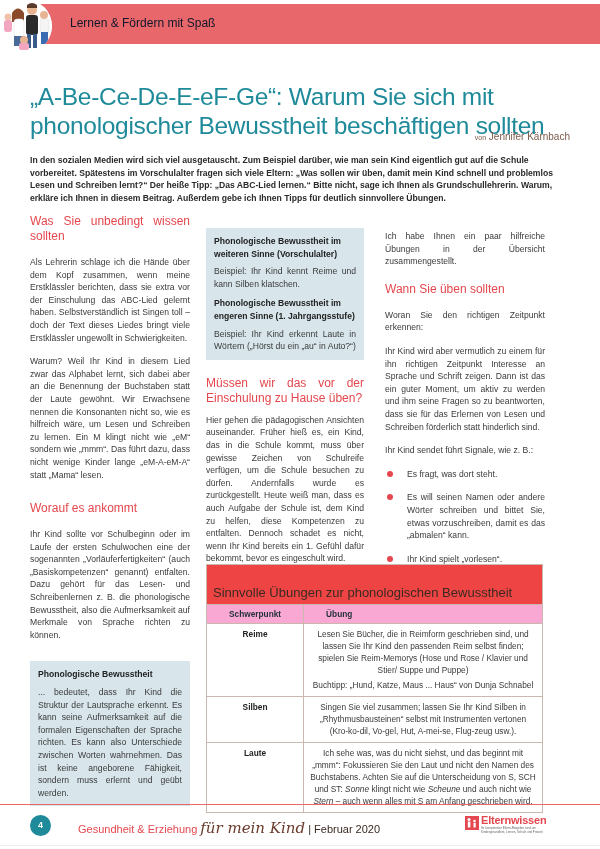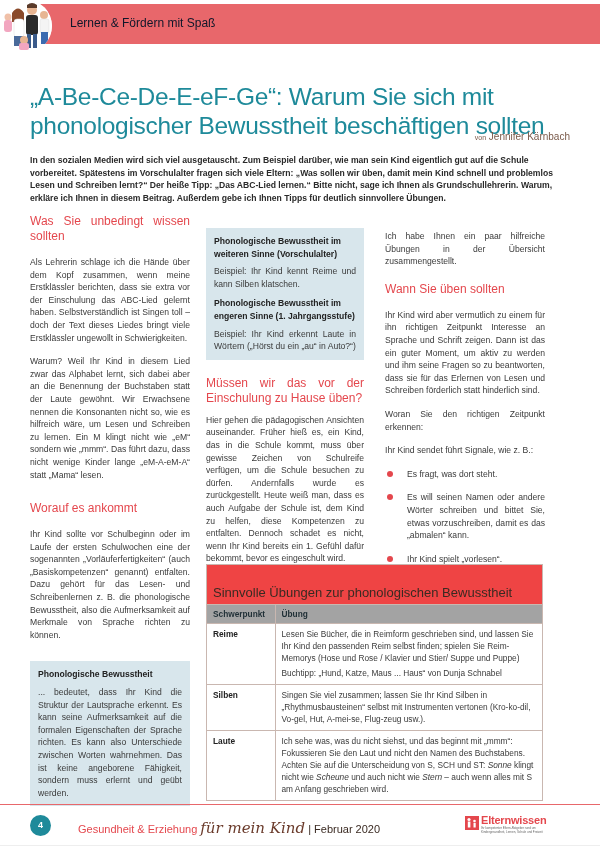--- a/index.html
+++ b/index.html
@@ -29,23 +29,23 @@
   .infobox .ib-text { margin-bottom: 5px; }
   .infobox .ib-text:last-child { margin-bottom: 0; }
 
   .bullets { list-style: none; }
   .bullets li { position: relative; padding-left: 22px; margin-bottom: 11px; text-align: justify; }
   .bullet-dot { position: absolute; left: 2px; top: 3px; width: 6px; height: 6px; border-radius: 50%; background: #e4474d; }
 
   .ex-table { position: absolute; left: 206px; top: 564px; width: 337px; border: 1px solid #c9b7b0; border-collapse: collapse; font-size: 8.3px; line-height: 12px; }
   .ex-table .tbl-title { background: #ef4444; color: #3a2a22; font-size: 13px; line-height: 16px; padding: 20px 6px 3px 6px; border-bottom: 1px solid #c9b7b0; }
   .ex-table table { width: 100%; border-collapse: collapse; }
-  .ex-table th { background: #a3a3a3; text-align: left; font-weight: bold; padding: 3px 6px; border-right: 1px solid #c9b7b0; color: #1f2f36; }
+  .ex-table th { background: #f9a8d4; text-align: left; font-weight: bold; padding: 3px 22px; border-right: 1px solid #c9b7b0; color: #1f2f36; }
   .ex-table th:last-child { border-right: none; }
-  .ex-table td { vertical-align: top; padding: 4px 6px 5px 6px; border-top: 1px solid #c9b7b0; border-right: 1px solid #c9b7b0; color: #3a3a3a; }
+  .ex-table td { vertical-align: top; padding: 4px 6px 5px 6px; border-top: 1px solid #c9b7b0; border-right: 1px solid #c9b7b0; color: #3a3a3a; text-align: center; }
   .ex-table td:last-child { border-right: none; }
   .ex-table td.focus { font-weight: bold; color: #222; width: 68px; }
   .ex-table td .tip { margin-top: 3px; }
 
   .footer-line { position: absolute; left: 0; top: 804px; width: 600px; height: 1px; background: #e8676b; }
   .page-num { position: absolute; left: 30px; top: 815px; width: 21px; height: 21px; border-radius: 50%; background: #1e8a9a; color: #fff; font-size: 9px; font-weight: bold; text-align: center; line-height: 21px; }
   .footer-text { position: absolute; left: 78px; top: 819px; font-size: 11px; color: #3a2a22; white-space: nowrap; }
   .footer-text .ft-brand { color: #e4474d; }
   .footer-text .ft-script { font-family: "DejaVu Serif", serif; font-style: italic; color: #6a3a2a; font-size: 15px; }
   .logo { position: absolute; left: 465px; top: 814px; width: 80px; height: 22px; }
@@ -108,22 +108,22 @@
     <div class="ib-title">Phonologische Bewusstheit im engeren Sinne (1. Jahrgangsstufe)</div>
     <div class="ib-text">Beispiel: Ihr Kind erkennt Laute in Wörtern („Hörst du ein „au“ in Auto?“)</div>
   </div>
   <h2 class="h-red" style="margin-top:16px; margin-bottom:8px;">Müssen wir das vor der Einschulung zu Hause üben?</h2>
   <p>Hier gehen die pädagogischen Ansichten auseinander. Früher hieß es, ein Kind, das in die Schule kommt, muss über gewisse Zeichen von Schulreife verfügen, um die Schule besuchen zu dürfen. Andernfalls wurde es zurückgestellt. Heute weiß man, dass es auch Aufgabe der Schule ist, dem Kind zu helfen, diese Kompetenzen zu entfalten. Dennoch schadet es nicht, wenn Ihr Kind bereits ein 1. Gefühl dafür bekommt, bevor es eingeschult wird.</p>
 </div>
 
 <div class="col col3">
   <p style="margin-top:16px;">Ich habe Ihnen ein paar hilfreiche Übungen in der Übersicht zusammengestellt.</p>
   <h2 class="h-red" style="margin-top:14px;">Wann Sie üben sollten</h2>
+  <p>Woran Sie den richtigen Zeitpunkt erkennen:</p>
   <p>Ihr Kind wird aber vermutlich zu einem für ihn richtigen Zeitpunkt Interesse an Sprache und Schrift zeigen. Dann ist das ein guter Moment, um aktiv zu werden und ihm seine Fragen so zu beantworten, dass sie für das Erlernen von Lesen und Schreiben förderlich statt hinderlich sind.</p>
-  <p>Woran Sie den richtigen Zeitpunkt erkennen:</p>
   <p>Ihr Kind sendet führt Signale, wie z. B.:</p>
   <ul class="bullets">
     <li><span class="bullet-dot"></span><span>Es fragt, was dort steht.</span></li>
     <li><span class="bullet-dot"></span><span>Es will seinen Namen oder andere Wörter schreiben und bittet Sie, etwas vorzuschreiben, damit es das „abmalen“ kann.</span></li>
     <li><span class="bullet-dot"></span><span>Ihr Kind spielt „vorlesen“.</span></li>
   </ul>
 </div>
 
 <div class="ex-table">
   <div class="tbl-title">Sinnvolle Übungen zur phonologischen Bewusstheit</div>

